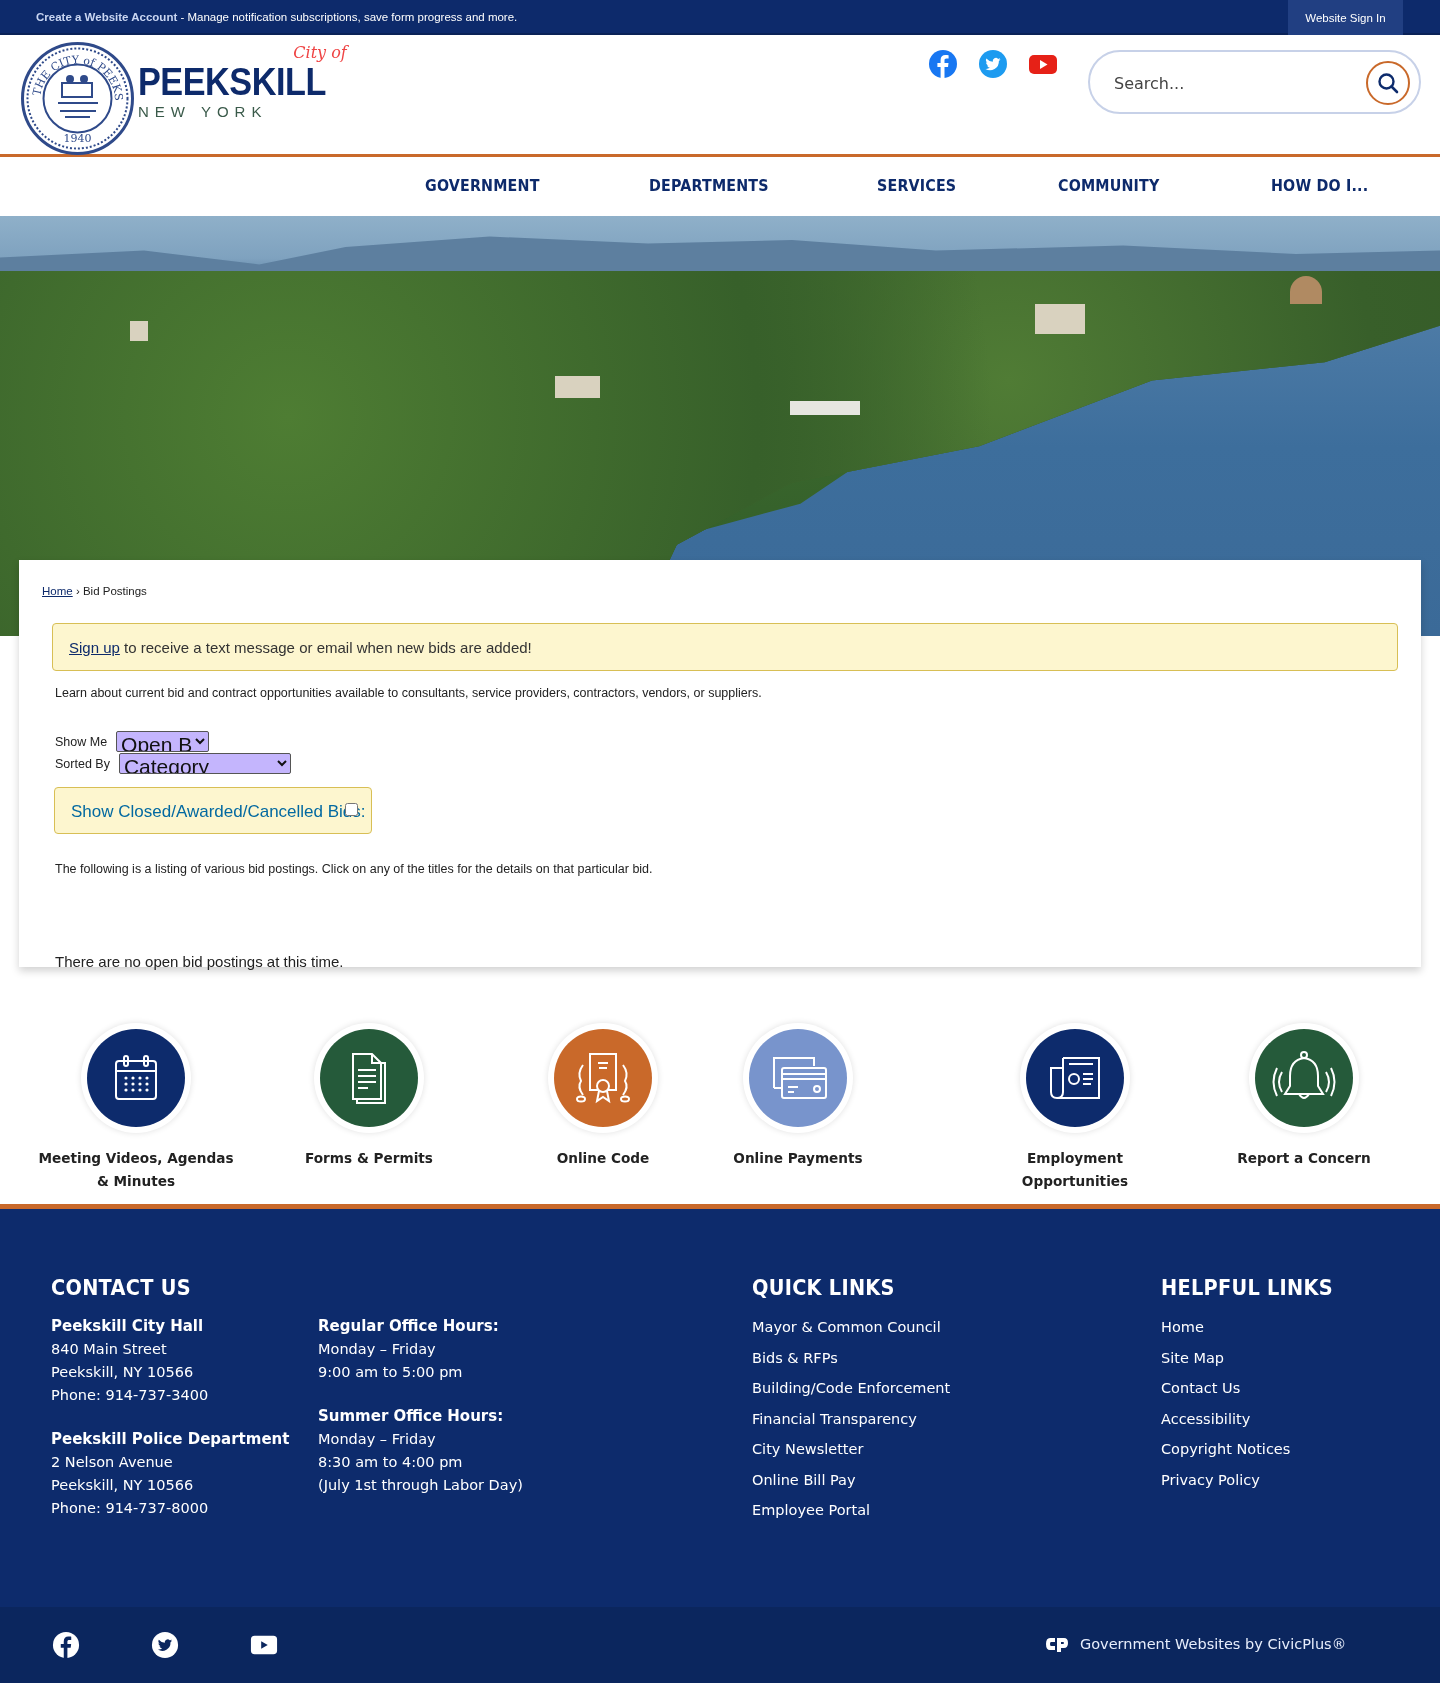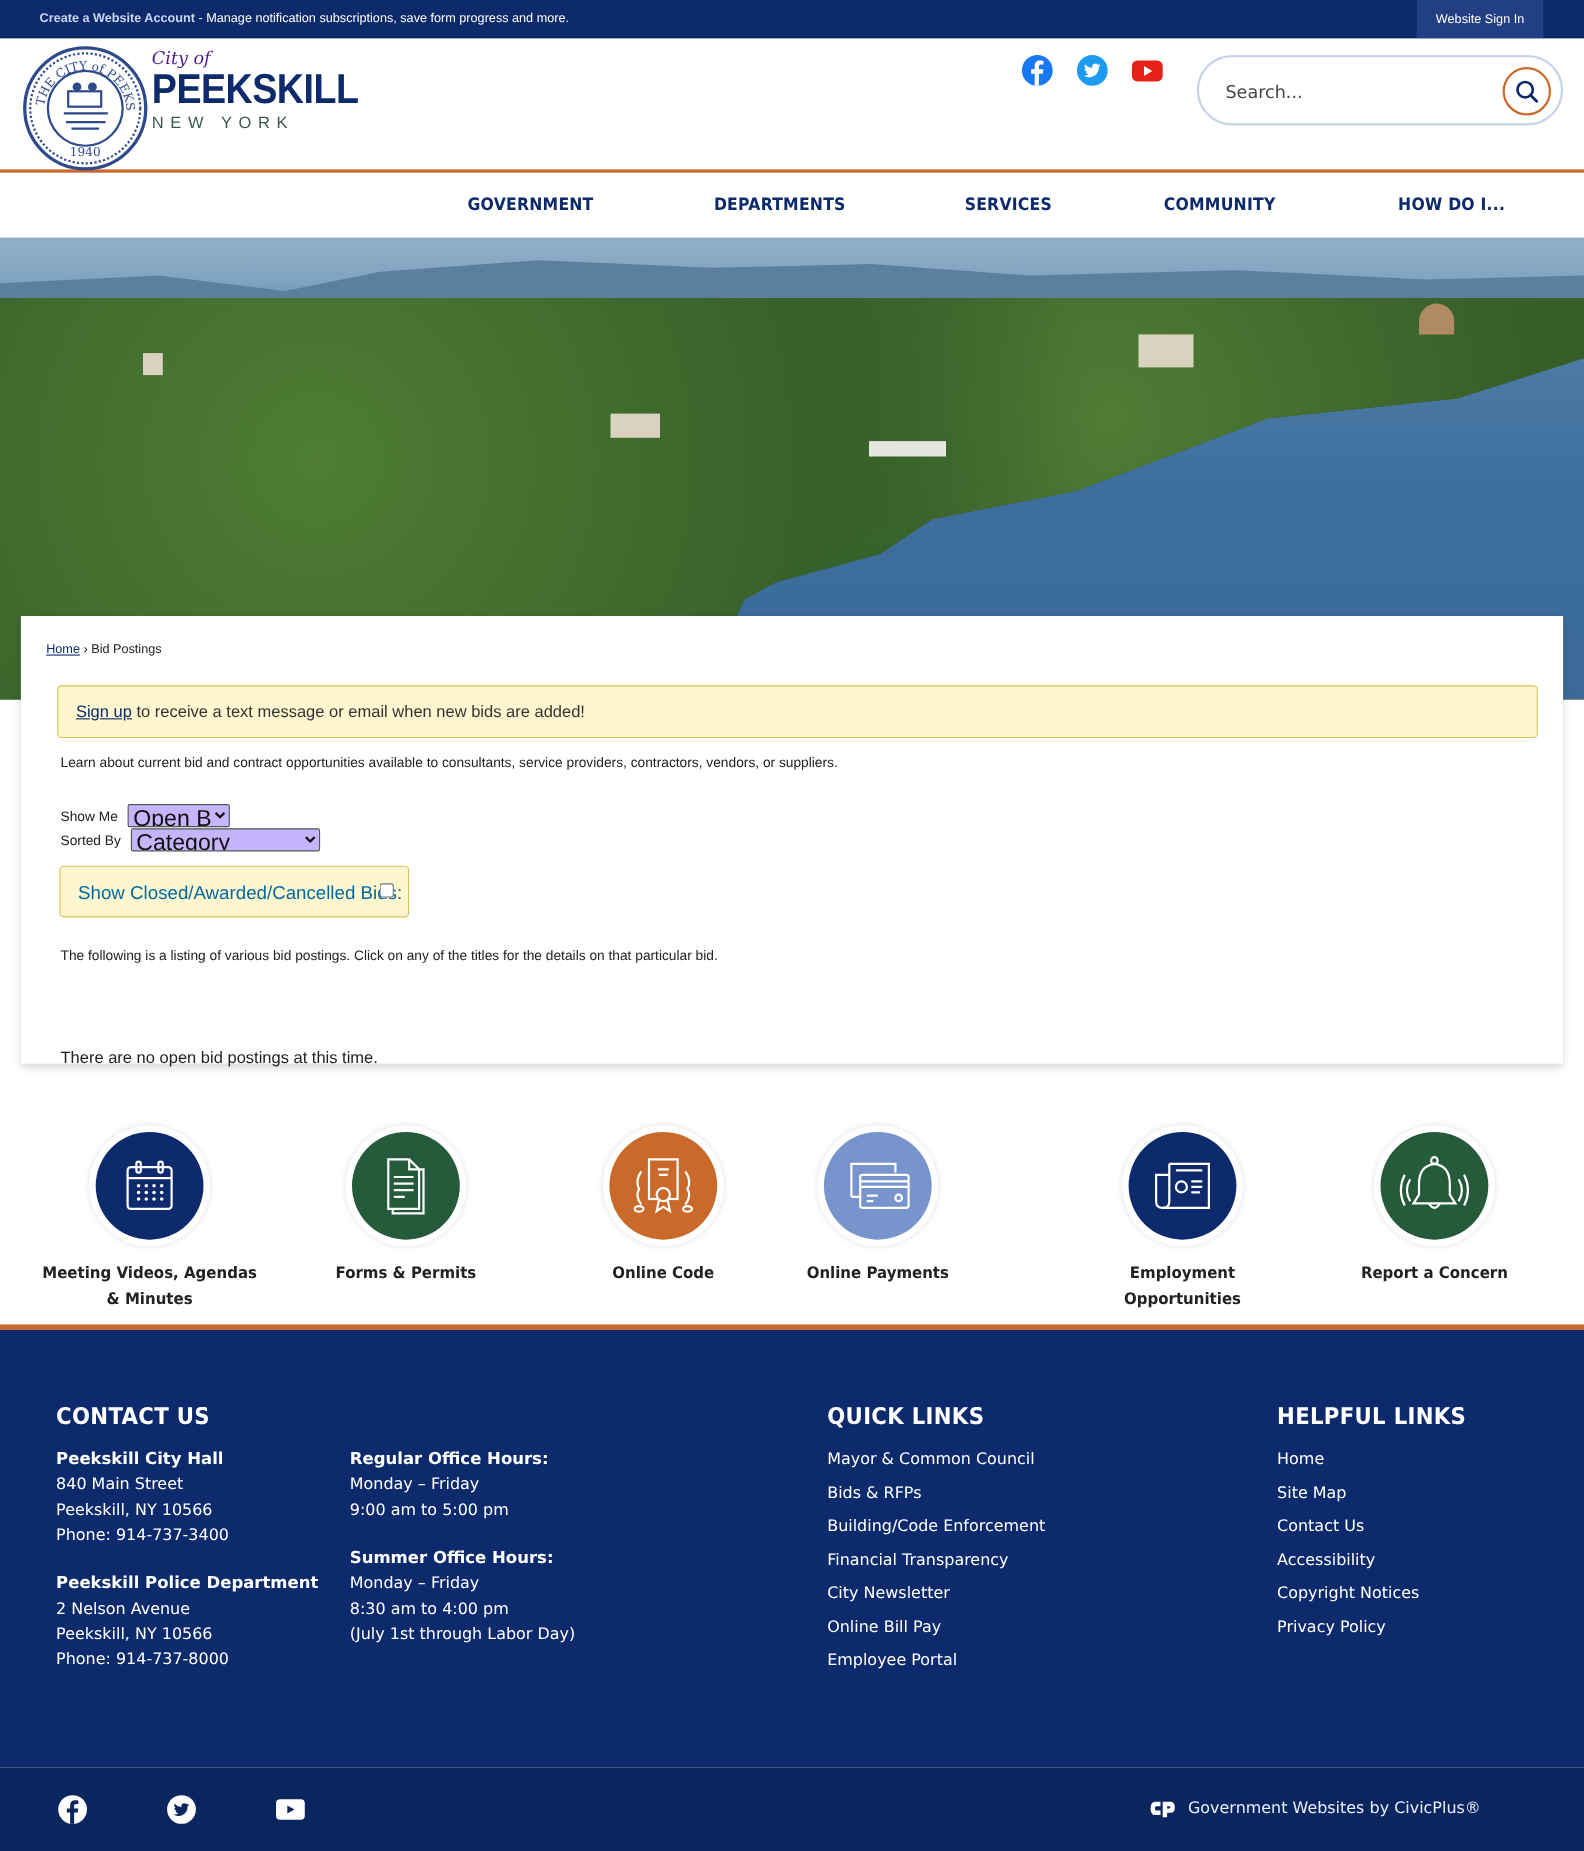--- a/index.html
+++ b/index.html
@@ -6,21 +6,21 @@
   html, body { width: 1440px; height: 1683px; overflow: hidden; background: #ffffff; font-family: "Liberation Sans", sans-serif; }
   body { position: relative; }
   .topbar { position: absolute; left: 0; top: 0; width: 1440px; height: 35px; background: #0d2a6b; border-bottom: 2px solid #0a2257; }
   .topbar .msg { position: absolute; left: 36px; top: 11px; font-size: 11.5px; color: #ffffff; }
   .topbar .msg b { color: #c9d6f2; font-weight: bold; }
   .topbar .signin { position: absolute; left: 1288px; top: 0; width: 115px; height: 35px; background: #213f82; color: #ffffff; font-size: 11.5px; display: flex; align-items: center; justify-content: center; cursor: pointer; }
 
   .header { position: absolute; left: 0; top: 35px; width: 1440px; height: 122px; background: #ffffff; border-bottom: 3px solid #c9692a; }
   .seal { position: absolute; left: 20px; top: 6px; width: 115px; height: 115px; }
   .logo-text { position: absolute; left: 138px; top: 8px; }
-  .logo-cityof { font-family: "DejaVu Serif", serif; font-style: italic; font-size: 16px; color: #4c1d95; }
+  .logo-cityof { font-family: "DejaVu Serif", serif; font-style: italic; font-size: 16px; color: #ef4444; text-align: right; }
   .logo-name { font-family: "Liberation Sans", sans-serif; font-weight: bold; font-size: 38px; color: #0d2a6b; letter-spacing: -0.5px; line-height: 40px; transform: scaleX(0.9); transform-origin: left; }
   .logo-state { font-size: 15px; letter-spacing: 6px; color: #3a5a4a; margin-top: 1px; }
   .social-top { position: absolute; top: 29px; display: flex; align-items: center; }
   .social-top .ic { position: absolute; width: 30px; height: 30px; cursor: pointer; }
   .search { position: absolute; left: 1088px; top: 15px; width: 333px; height: 64px; border: 2px solid #c7d1e8; border-radius: 32px; background: #fff; }
   .search input { position: absolute; left: 24px; top: 17px; width: 240px; height: 28px; border: none; outline: none; font-family: "DejaVu Sans", sans-serif; font-size: 16px; color: #333; background: transparent; }
   .search input::placeholder { color: #444; }
   .search .btn { position: absolute; left: 276px; top: 9px; width: 44px; height: 44px; border-radius: 50%; border: 2px solid #c9692a; display: flex; align-items: center; justify-content: center; cursor: pointer; }
 
   .nav { position: absolute; left: 0; top: 159px; width: 1440px; height: 57px; background: #ffffff; }

